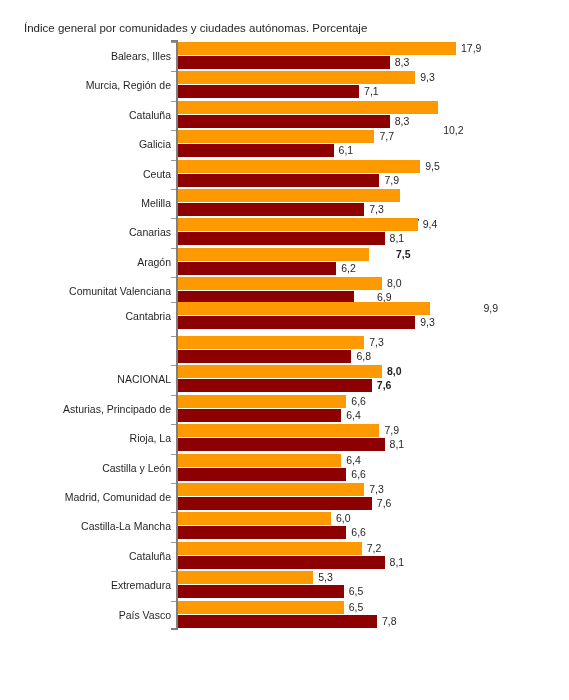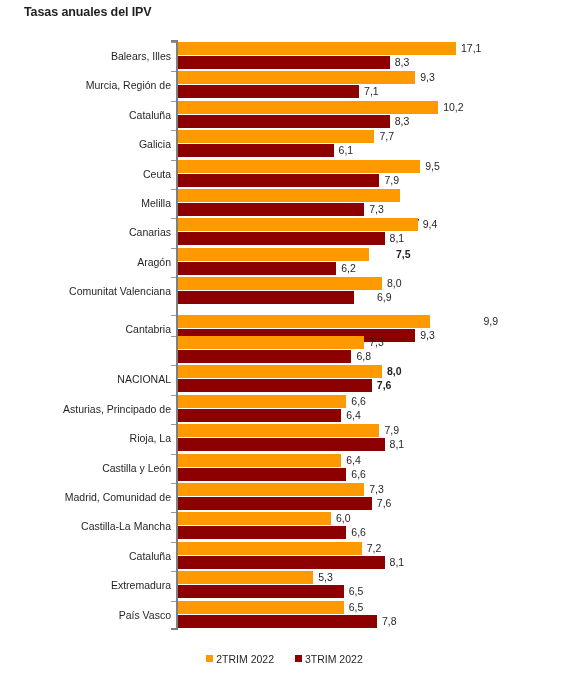--- a/index.html
+++ b/index.html
@@ -148,48 +148,48 @@
     display: inline-block;
     vertical-align: middle;
     color: #231f20;
   }
 </style>
 </head>
 <body>
 
 <div class="chart-root">
 
-  <div class="chart-title">Tasas anuales del IPV</div>
+  <div class="chart-subtitle">Índice general por comunidades y ciudades autónomas. Porcentaje</div>
 
   <div class="plot">
     <div class="axis-line"></div>
     <div class="axis-cap-top"></div>
     <div class="axis-cap-bottom"></div>
     <div id="groups">
         <div class="group" style="top: 2px; height: 14px;">
           <div class="tick"></div>
           <div class="cat-label">Balears, Illes</div>
           <div class="bar s0" style="width: 278px;"></div>
-          <div class="vlabel s0" style="left: 461px;">17,1</div>
+          <div class="vlabel s0" style="left: 461px;">17,9</div>
           <div class="bar s1" style="width: 211.688px;"></div>
           <div class="vlabel s1" style="left: 394.688px;">8,3</div>
         </div>
         <div class="group" style="top: 31.4px; height: 29.4px;">
           <div class="tick"></div>
           <div class="cat-label">Murcia, Región de</div>
           <div class="bar s0" style="width: 237.193px;"></div>
           <div class="vlabel s0" style="left: 420.193px;">9,3</div>
           <div class="bar s1" style="width: 181.083px;"></div>
           <div class="vlabel s1" style="left: 364.083px;">7,1</div>
         </div>
         <div class="group" style="top: 60.8px; height: 29.4px;">
           <div class="tick"></div>
           <div class="cat-label">Cataluña</div>
           <div class="bar s0" style="width: 260.147px;"></div>
-          <div class="vlabel s0" style="left: 443.147px;">10,2</div>
+          <div class="vlabel s0" style="left: 443.147px; margin-top: 23px;">10,2</div>
           <div class="bar s1" style="width: 211.688px;"></div>
           <div class="vlabel s1" style="left: 394.688px;">8,3</div>
         </div>
         <div class="group" style="top: 90.2px; height: 29.4px;">
           <div class="tick"></div>
           <div class="cat-label">Galicia</div>
           <div class="bar s0" style="width: 196.385px;"></div>
           <div class="vlabel s0" style="left: 379.385px;">7,7</div>
           <div class="bar s1" style="width: 155.578px;"></div>
           <div class="vlabel s1" style="left: 338.578px;">6,1</div>
@@ -227,21 +227,21 @@
           <div class="vlabel s1" style="left: 341.128px;">6,2</div>
         </div>
         <div class="group" style="top: 237.2px; height: 29.4px;">
           <div class="tick"></div>
           <div class="cat-label">Comunitat Valenciana</div>
           <div class="bar s0" style="width: 204.037px;"></div>
           <div class="vlabel s0" style="left: 387.037px;">8,0</div>
           <div class="bar s1" style="width: 175.982px;"></div>
           <div class="vlabel s1" style="left: 377px;">6,9</div>
         </div>
-        <div class="group" style="top: 275px; height: 29.4px;">
+        <div class="group" style="top: 262px; height: 29.4px;">
           <div class="tick"></div>
           <div class="cat-label">Cantabria</div>
           <div class="bar s0" style="width: 252.495px;"></div>
           <div class="vlabel s0" style="left: 435.495px; padding-left: 48px;">9,9</div>
           <div class="bar s1" style="width: 237.193px;"></div>
           <div class="vlabel s1" style="left: 420.193px;">9,3</div>
         </div>
         <div class="group" style="top: 296px; height: 29.4px;">
           <div class="tick"></div>
           <div class="bar s0" style="width: 186.183px;"></div>
@@ -317,22 +317,14 @@
           <div class="tick"></div>
           <div class="cat-label">País Vasco</div>
           <div class="bar s0" style="width: 165.78px;"></div>
           <div class="vlabel s0" style="left: 348.78px;">6,5</div>
           <div class="bar s1" style="width: 198.936px;"></div>
           <div class="vlabel s1" style="left: 381.936px;">7,8</div>
         </div>
       </div>
   </div>
 
-  <div class="legend">
-    <span class="legend-item">
-      <span class="legend-swatch s0"></span><span class="legend-text">2TRIM 2022</span>
-    </span>
-    <span class="legend-item">
-      <span class="legend-swatch s1"></span><span class="legend-text">3TRIM 2022</span>
-    </span>
-  </div>
 
 </div>
 
 </body></html>

